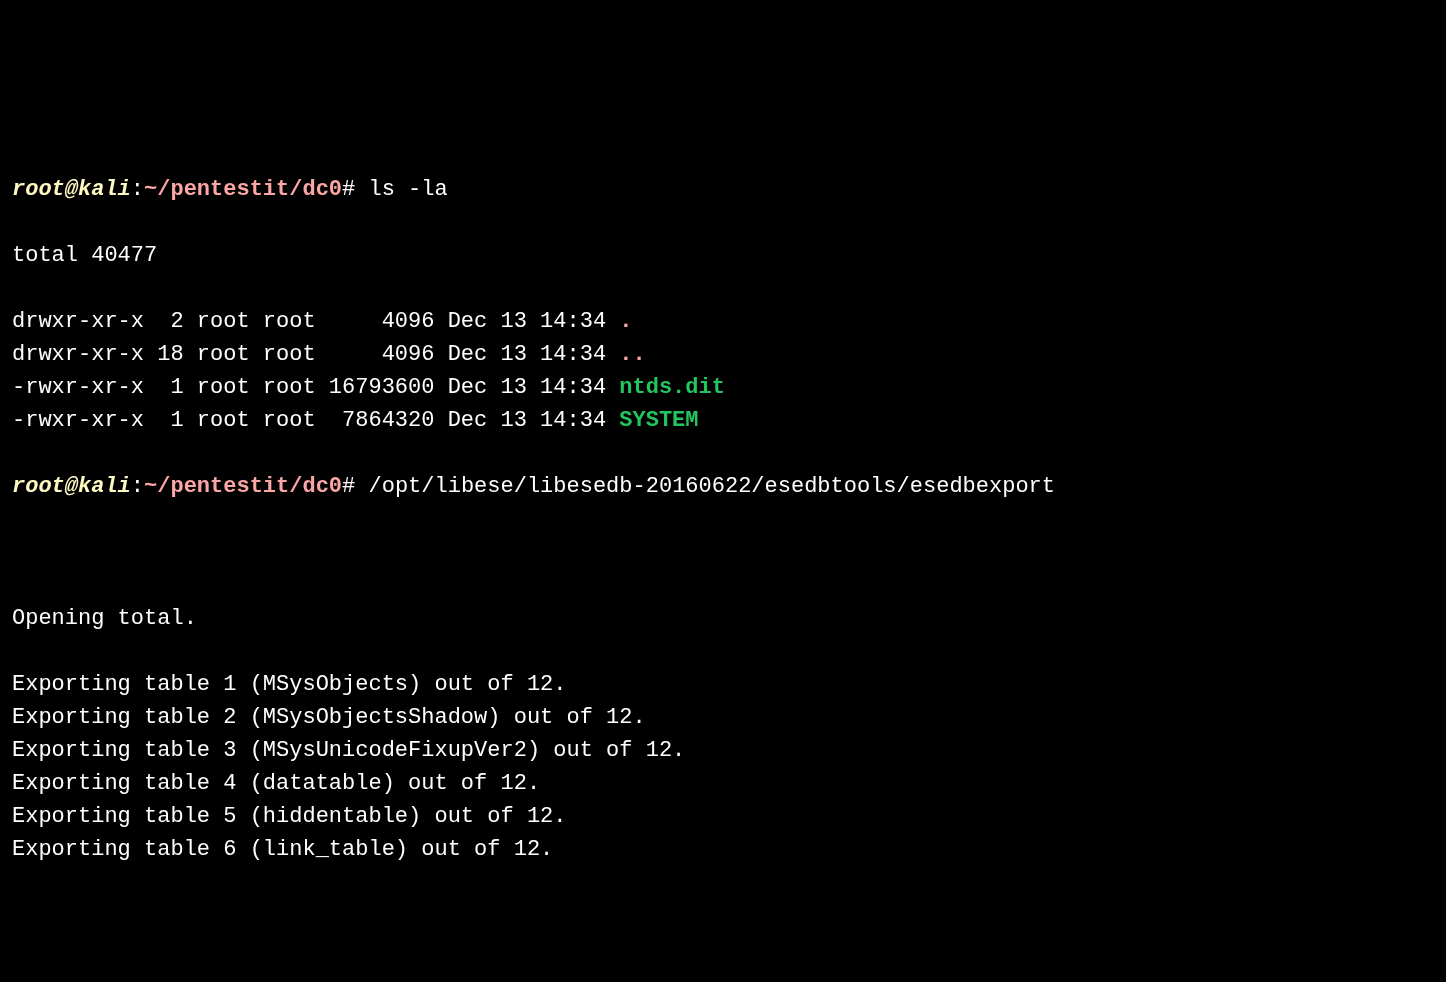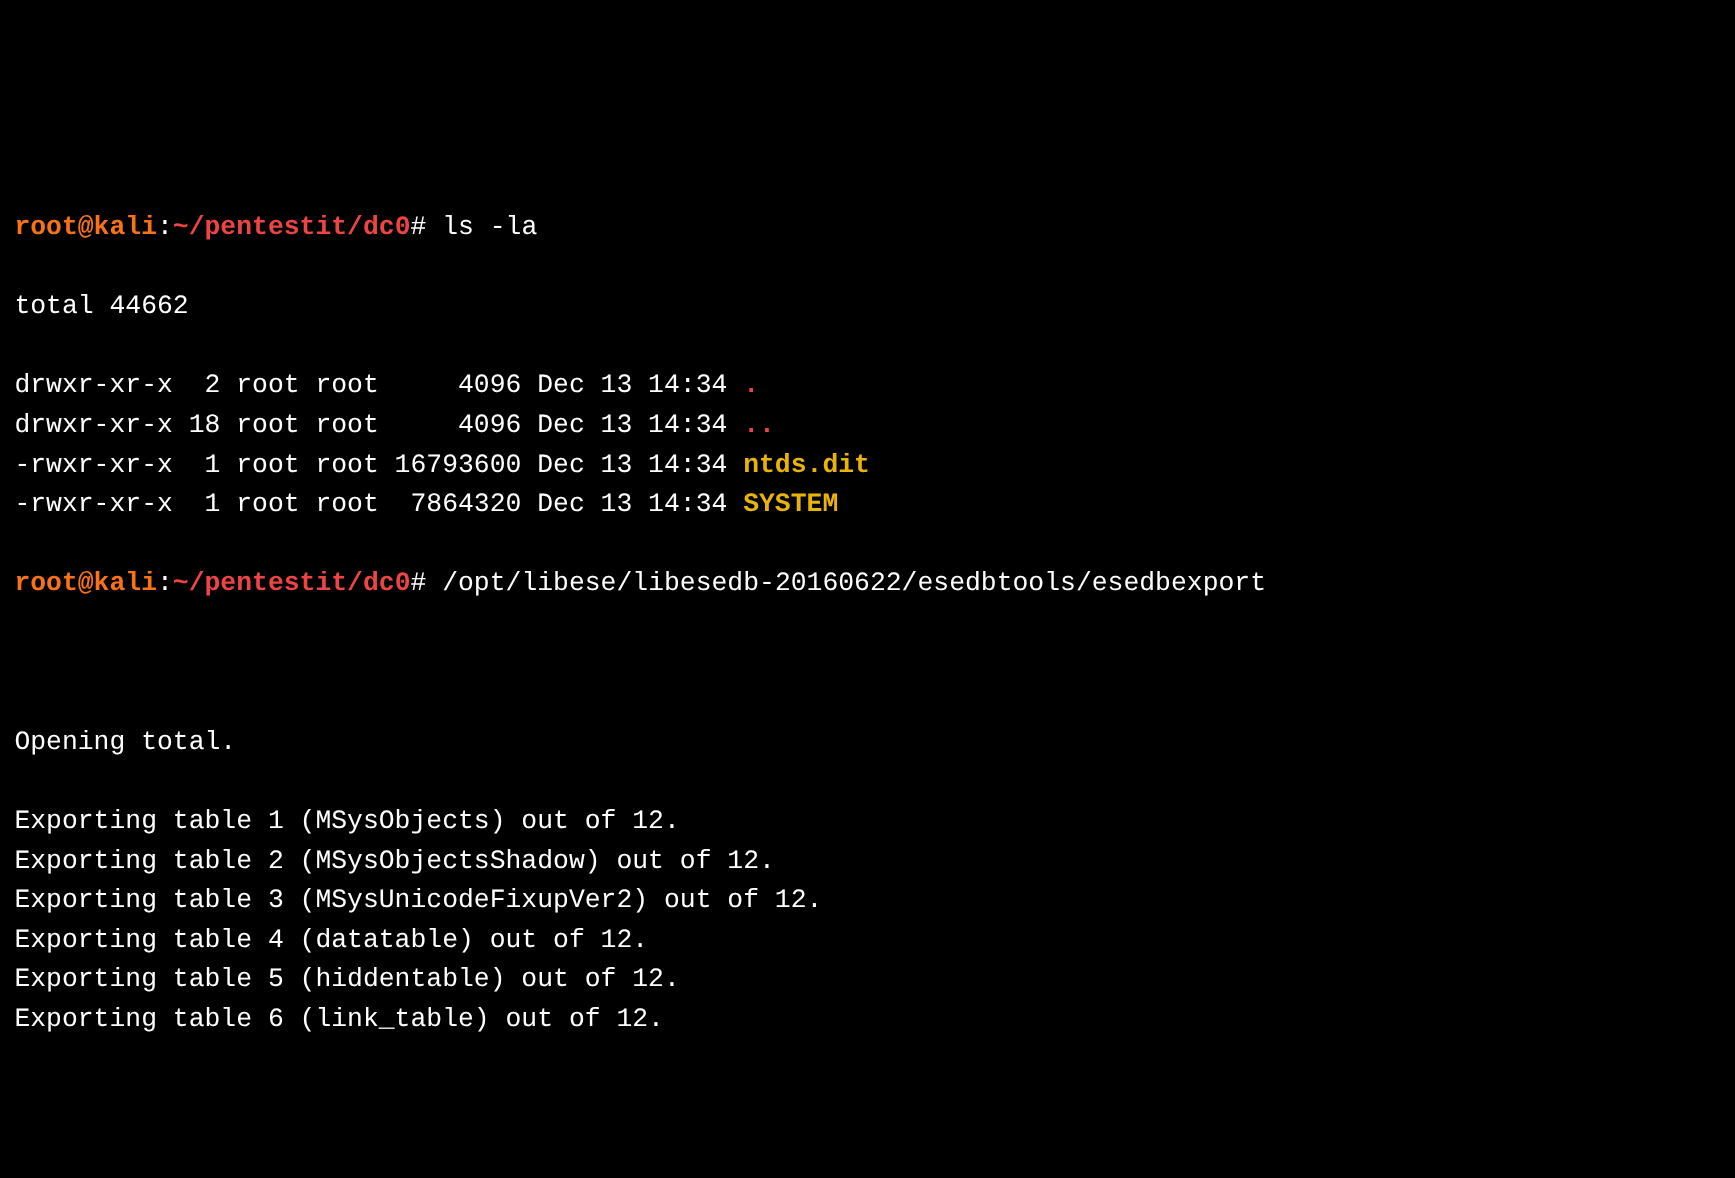--- a/index.html
+++ b/index.html
@@ -8,35 +8,35 @@
       font-family: 'Courier New', 'Liberation Mono', monospace;
       font-size: 22px;
       line-height: 1.5;
       margin: 0;
       padding: 8px 12px;
       white-space: pre;
     }
     .terminal {
       font-family: inherit;
     }
-    .red { color: #f97316; font-weight: bold; }
-    .blue { color: #ef4444; font-weight: bold; }
+    .red { color: #fef9c3; font-weight: bold; font-style: italic; }
+    .blue { color: #fca5a5; font-weight: bold; }
     .white { color: #ffffff; }
-    .green { color: #eab308; font-weight: bold; }
+    .green { color: #22c55e; font-weight: bold; }
     .bold { font-weight: bold; }
     .line { display: block; }
   </style>
 </head>
 <body>
 
 
 
 <div class="terminal">
 <span class="line"><span class="red">root@kali</span><span class="white">:</span><span class="blue">~/pentestit/dc0</span><span class="white">#</span><span class="white"> <span>ls -la</span></span></span>
-<span class="line white">total 44662</span>
+<span class="line white">total 40477</span>
 <span id="ls-listing"><span class="line white">drwxr-xr-x  2 root root     4096 Dec 13 14:34 <span class="blue bold">.</span></span><span class="line white">drwxr-xr-x 18 root root     4096 Dec 13 14:34 <span class="blue bold">..</span></span><span class="line white">-rwxr-xr-x  1 root root 16793600 Dec 13 14:34 <span class="green bold">ntds.dit</span></span><span class="line white">-rwxr-xr-x  1 root root  7864320 Dec 13 14:34 <span class="green bold">SYSTEM</span></span></span>
 <span class="line"><span class="red">root@kali</span><span class="white">:</span><span class="blue">~/pentestit/dc0</span><span class="white">#</span><span class="white"> <span>/opt/libese/libesedb-20160622/esedbtools/esedbexport </span></span></span>
 <span class="line"> </span>
 <span class="line white">Opening total.</span>
 <span id="export-lines"><span class="line white">Exporting table 1 (MSysObjects) out of 12.</span><span class="line white">Exporting table 2 (MSysObjectsShadow) out of 12.</span><span class="line white">Exporting table 3 (MSysUnicodeFixupVer2) out of 12.</span><span class="line white">Exporting table 4 (datatable) out of 12.</span><span class="line white">Exporting table 5 (hiddentable) out of 12.</span><span class="line white">Exporting table 6 (link_table) out of 12.</span></span>
 
 
 
 
 </div>

